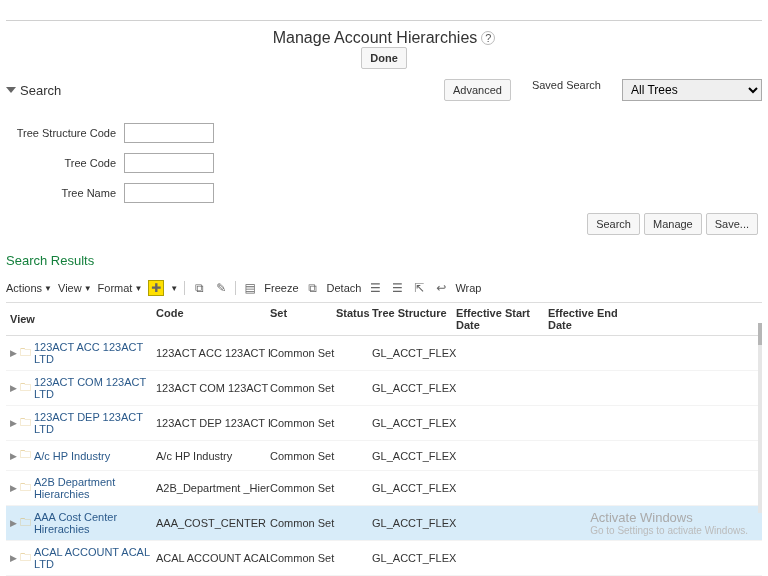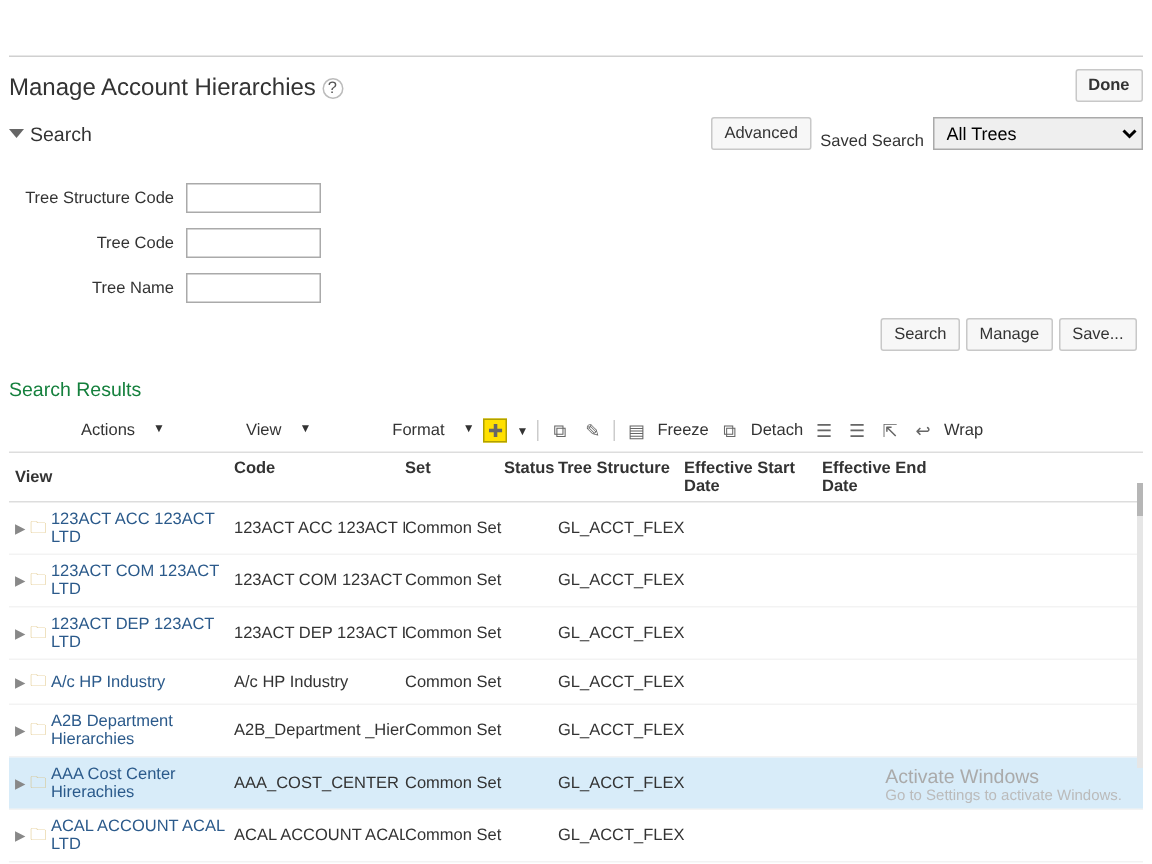--- a/index.html
+++ b/index.html
@@ -1,35 +1,35 @@
 <!DOCTYPE html>
 <html><head>
   <meta charset="utf-8">
   <style>
     * { box-sizing: border-box; margin: 0; padding: 0; }
     body { font-family: Arial, Helvetica, sans-serif; font-size: 11px; color: #333; background: #fff; width: 768px; height: 576px; overflow: hidden; position: relative; }
     .page { padding: 4px 6px; position: relative; }
-    .topbar { display: flex; justify-content: space-between; align-items: flex-end; border-top: 1px solid #d0d0d0; padding-top: 8px; margin-top: 33px; }
+    .topbar { display: flex; justify-content: space-between; align-items: center; border-top: 1px solid #d0d0d0; padding-top: 8px; margin-top: 16px; flex-direction: column; }
     .page-title { font-size: 16px; font-weight: normal; color: #333; display: flex; align-items: center; gap: 4px; }
     .help-icon { font-size: 11px; color: #555; border: 1px solid #bbb; border-radius: 50%; width: 14px; height: 14px; display: inline-flex; align-items: center; justify-content: center; }
     .btn { background: #f7f7f7; border: 1px solid #c8c8c8; border-radius: 2px; padding: 4px 8px; font-size: 11px; cursor: pointer; font-weight: bold; color: #333; }
     .btn-plain { font-weight: normal; }
     .search-head { display: flex; justify-content: space-between; align-items: center; margin-top: 10px; }
     .collapse-toggle { font-size: 13px; color: #333; cursor: pointer; display: flex; align-items: center; gap: 4px; }
     .tri { display: inline-block; width: 0; height: 0; border-left: 5px solid transparent; border-right: 5px solid transparent; border-top: 6px solid #666; transform: rotate(0deg); }
-    .adv-row { display: flex; align-items: flex-end; gap: 6px; font-size: 11px; }
+    .adv-row { display: flex; align-items: flex-start; gap: 21px; font-size: 11px; }
     .adv-row select { font-size: 12px; padding: 2px 4px; min-width: 140px; border: 1px solid #aaa; }
     .search-form { margin: 22px 0 0 8px; }
     .frow { display: flex; align-items: center; margin-bottom: 10px; }
     .flab { width: 110px; text-align: right; padding-right: 8px; font-size: 11px; color: #333; }
     .finp { width: 90px; height: 20px; border: 1px solid #aaa; padding: 1px 3px; font-size: 11px; }
     .search-actions { display: flex; justify-content: flex-end; gap: 4px; margin-top: 6px; padding-right: 4px; }
     .section-title { font-size: 13px; color: #15803d; margin-top: 18px; margin-bottom: 10px; }
     .toolbar { display: flex; align-items: center; gap: 6px; font-size: 11px; color: #333; padding: 2px 0; flex-wrap: wrap; }
-    .tmenu { cursor: pointer; display: inline-flex; align-items: flex-start; gap: 12px; margin-left: 48px; }
+    .tmenu { cursor: pointer; display: inline-flex; align-items: center; gap: 2px; }
     .small-tri { font-size: 8px; }
     .tool-ic { width: 16px; height: 16px; display: inline-flex; align-items: center; justify-content: center; cursor: pointer; color: #666; font-size: 12px; }
     .tool-ic.hl { background: #ffe000; border: 1px solid #b0a000; }
     .vdiv { width: 1px; height: 14px; background: #ccc; }
     .grid { margin-top: 4px; border-top: 1px solid #ddd; position: relative; }
     .grid-scroll { width: 4px; height: 190px; background: #e6e6e6; position: absolute; right: 0; top: 20px; }
     .grid-thumb { width: 4px; height: 22px; background: #b6b6b6; position: absolute; top: 0; }
     .gh { display: flex; font-weight: bold; font-size: 11px; border-bottom: 1px solid #ddd; padding: 4px 0; }
     .gr { display: flex; font-size: 11px; border-bottom: 1px solid #f3f3f3; padding: 5px 0; align-items: center; }
     .gr.sel { background: #d8ecf9; }

